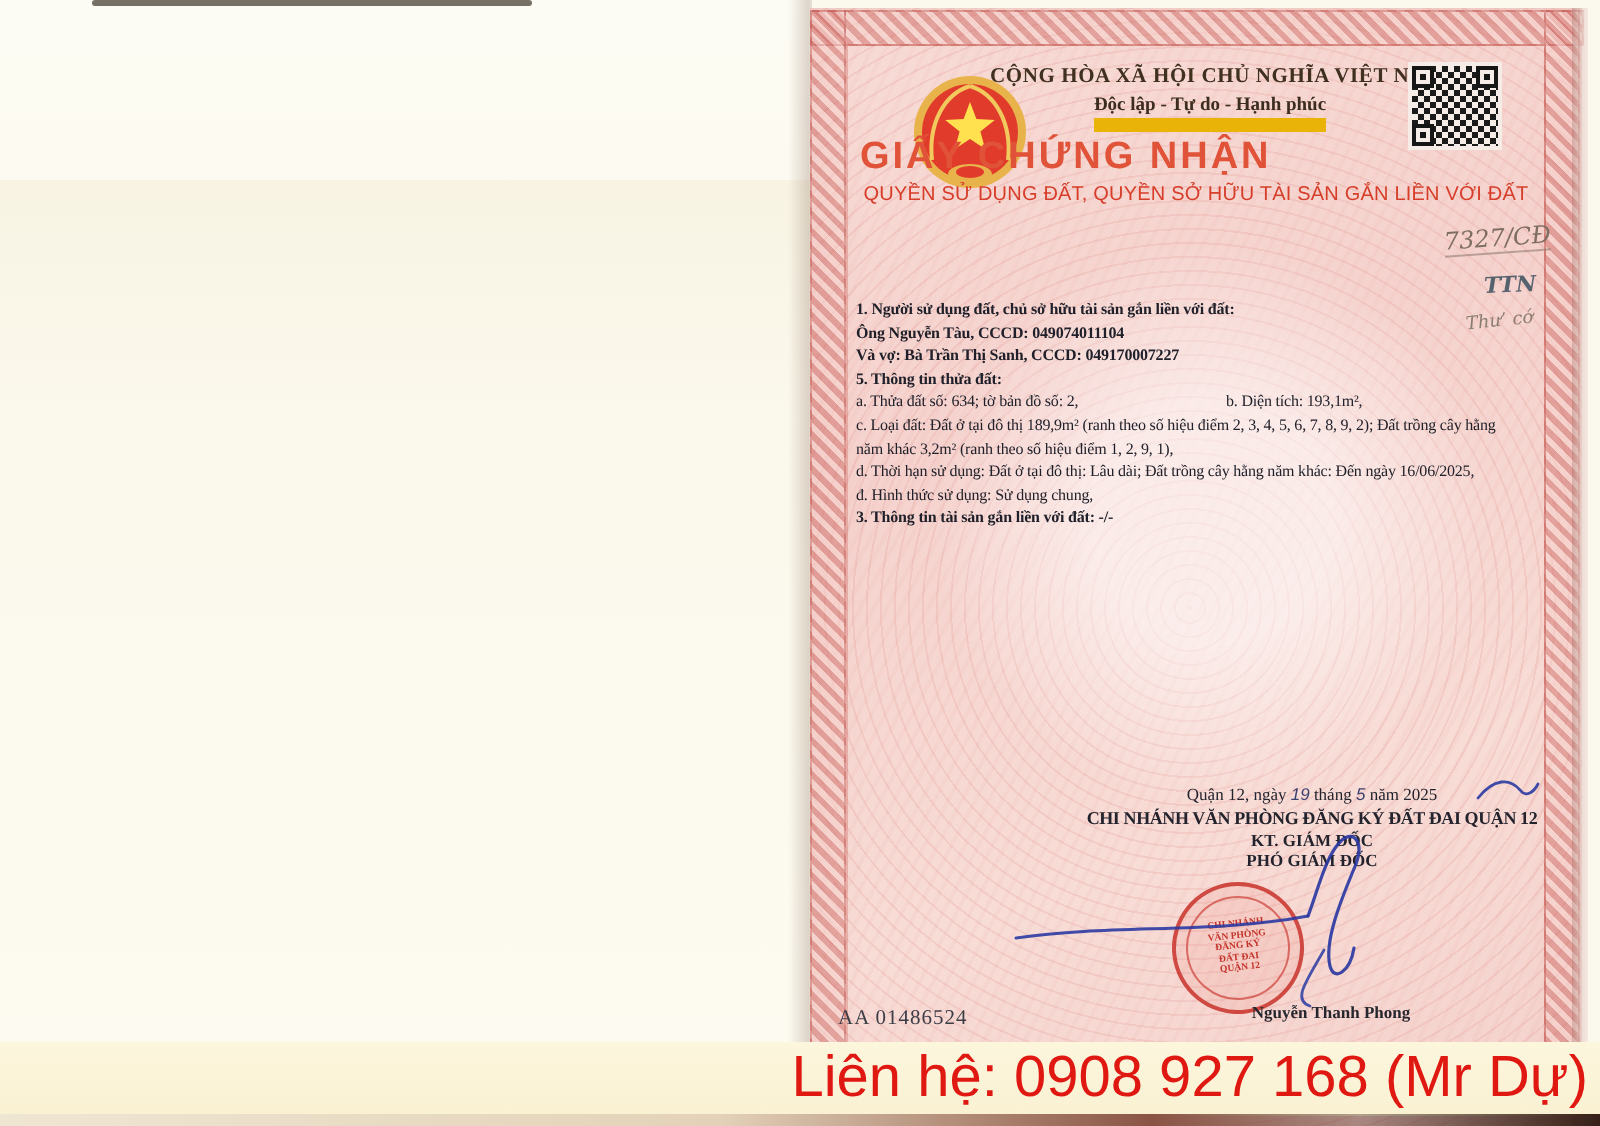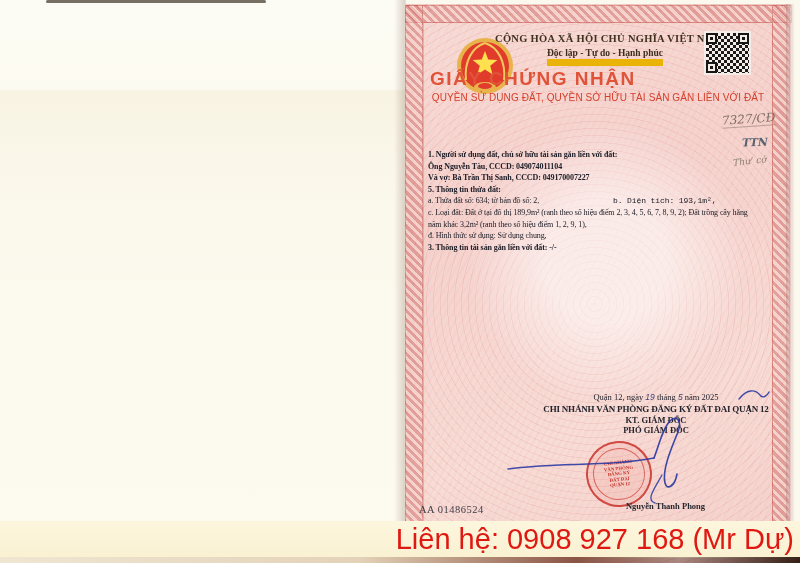--- a/index.html
+++ b/index.html
@@ -56,21 +56,21 @@
   .hand{position:absolute;font-family:"DejaVu Serif",serif;font-style:italic;white-space:nowrap;}
   .hw-number{left:722px;top:112px;font-size:12px;color:#7d6e60;transform:rotate(-4deg);border-bottom:1px solid rgba(125,110,96,.5);}
   .hw-ttn{left:742px;top:136px;font-size:11px;font-weight:bold;color:#56636f;transform:rotate(-2deg);}
   .hw-note{left:733px;top:156px;font-size:9px;color:#8a7e71;transform:rotate(-6deg);}
   .hw-day,.hw-month{font-family:Liberation Sans, sans-serif;font-style:italic;color:#3a3f6e;}
   
   .body-block{position:absolute;left:428px;top:149px;width:358px;
     font-size:8px;line-height:11.6px;color:#20202a;letter-spacing:-.1px;}
   .bl{white-space:nowrap;position:relative;}
   .bl b{font-weight:bold;}
-  .parcel-b{position:absolute;left:185px;top:0;font-family:Liberation Mono, monospace;}
+  .parcel-b{position:absolute;left:185px;top:0;}
   
   .sign-block{position:absolute;left:520px;top:392px;width:272px;text-align:center;color:#23232d;}
   .sign-date{font-size:8.5px;white-space:nowrap;}
   .sign-org{font-size:9px;font-weight:bold;margin-top:2px;white-space:nowrap;letter-spacing:-.2px;}
   .sign-kt{font-size:8.5px;font-weight:bold;margin-top:1px;}
   .sign-role{font-size:8.5px;font-weight:bold;}
   .signer-name{position:absolute;left:608px;top:501px;width:115px;text-align:center;
     font-size:8.5px;font-weight:bold;color:#26262e;white-space:nowrap;}
   
   .stamp{position:absolute;left:586px;top:441px;width:66px;height:66px;border-radius:50%;
@@ -139,20 +139,21 @@
     <div class="bl"><b>1. Người sử dụng đất, chủ sở hữu tài sản gắn liền với đất:</b></div>
     <div class="bl"><b>Ông Nguyễn Tàu, CCCD: 049074011104</b></div>
     <div class="bl"><b>Và vợ: Bà Trần Thị Sanh, CCCD: 049170007227</b></div>
     <div class="bl"><b>5. Thông tin thửa đất:</b></div>
     <div class="bl">
       <span>a. Thửa đất số: 634; tờ bản đồ số: 2,</span>
       <span class="parcel-b">b. Diện tích: 193,1m²,</span>
     </div>
     <div class="bl">c. Loại đất: Đất ở tại đô thị 189,9m² (ranh theo số hiệu điểm 2, 3, 4, 5, 6, 7, 8, 9, 2); Đất trồng cây hằng</div>
     <div class="bl">năm khác 3,2m² (ranh theo số hiệu điểm 1, 2, 9, 1),</div>
+    <div class="bl">d. Thời hạn sử dụng: Đất ở tại đô thị: Lâu dài; Đất trồng cây hằng năm khác: Đến ngày 16/06/2025,</div>
     <div class="bl">đ. Hình thức sử dụng: Sử dụng chung,</div>
     <div class="bl"><b>3. Thông tin tài sản gắn liền với đất: -/-</b></div>
   </div>
 
   <div class="sign-block">
     <div class="sign-date">
       <span>Quận 12, ngày</span>
       <span class="hw-day">19</span>
       <span>tháng</span>
       <span class="hw-month">5</span>

